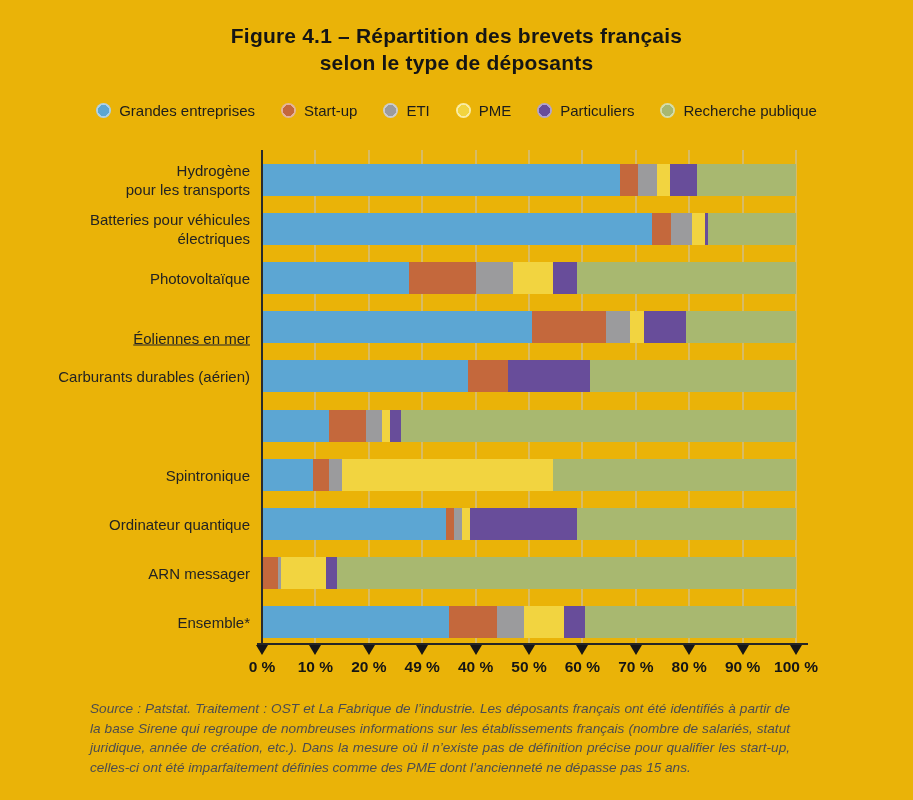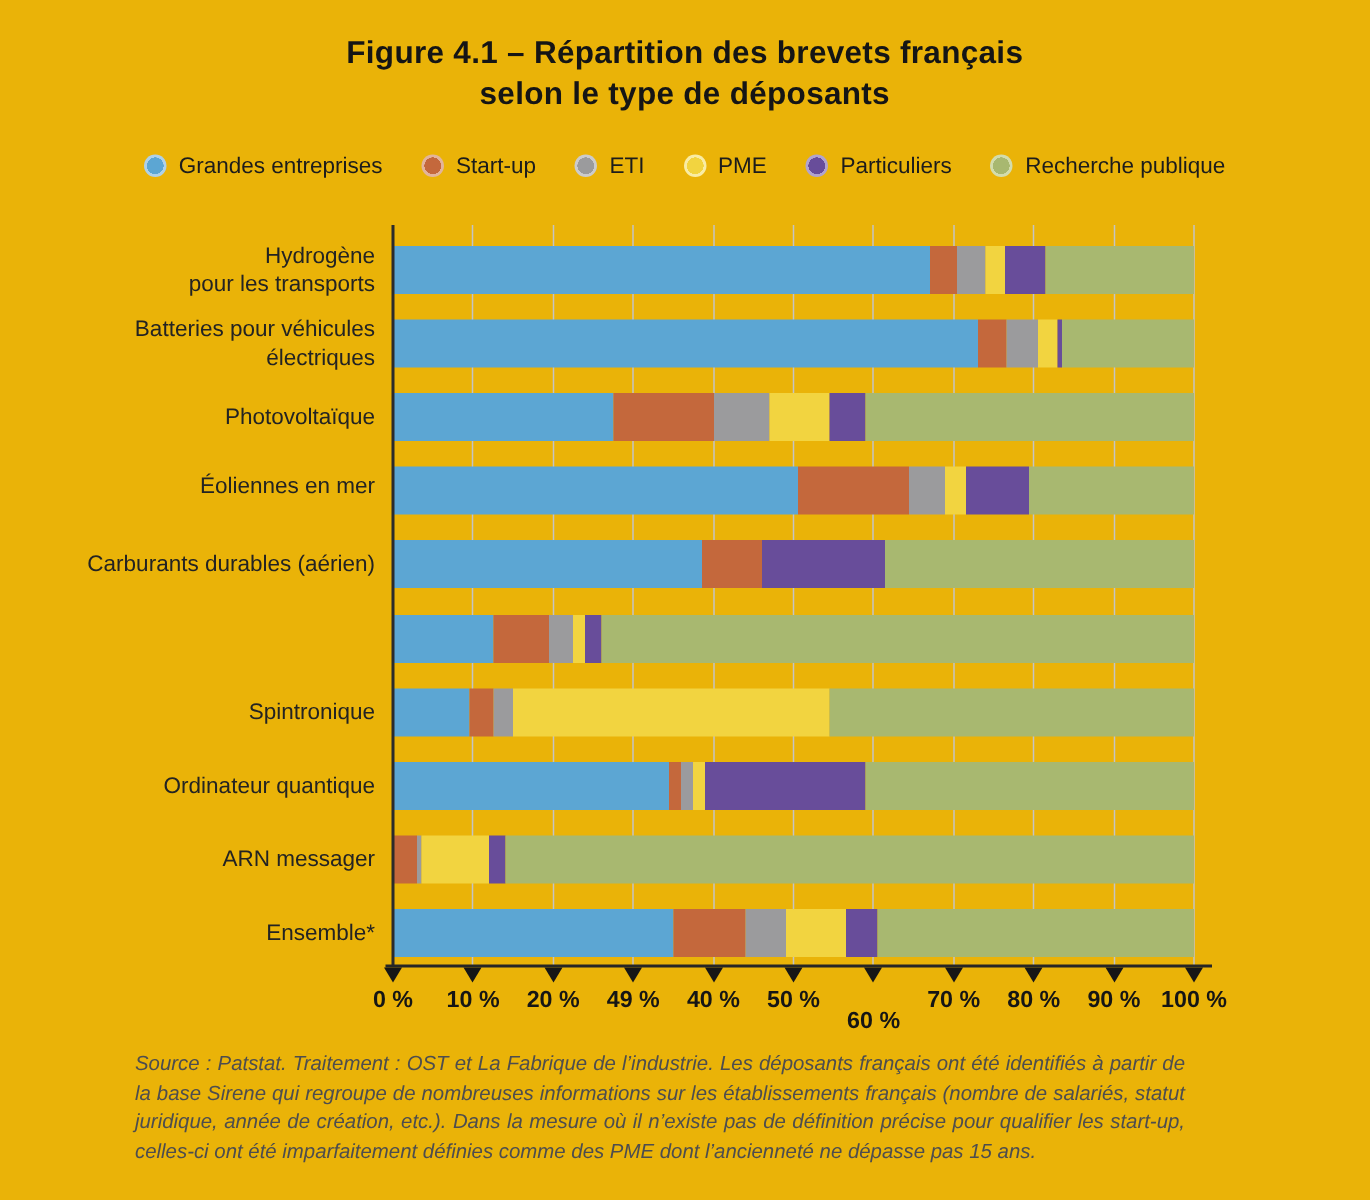--- a/index.html
+++ b/index.html
@@ -133,21 +133,21 @@
       </div>
     </div>
 
   <div class="chart">
     <div class="labels" id="labels">
         <div class="cat-label" style="top: 30px;">Hydrogène
 pour les transports</div>
         <div class="cat-label" style="top: 79.1px;">Batteries pour véhicules
 électriques</div>
         <div class="cat-label" style="top: 128.2px;">Photovoltaïque</div>
-        <div class="cat-label" style="top: 174px;">Éoliennes en mer</div>
+        <div class="cat-label" style="top: 188px; text-decoration: underline;">Éoliennes en mer</div>
         <div class="cat-label" style="top: 226.4px;">Carburants durables (aérien)</div>
         <div class="cat-label" style="top: 324.6px;">Spintronique</div>
         <div class="cat-label" style="top: 373.7px;">Ordinateur quantique</div>
         <div class="cat-label" style="top: 471.9px;">Ensemble*</div>
         <div class="cat-label" style="top: 422.8px;">ARN messager</div>
       </div>
     <div class="plot" id="plot">
       <div class="axis-line"></div>
     <div class="gridline axis-zero" style="left: 0%;"></div>
         <div class="tick-triangle" style="left: 0%;"></div>
@@ -162,21 +162,21 @@
         <div class="tick-triangle" style="left: 30%;"></div>
         <div class="tick-label" style="left: 30%;">49 %</div>
         <div class="gridline" style="left: 40%;"></div>
         <div class="tick-triangle" style="left: 40%;"></div>
         <div class="tick-label" style="left: 40%;">40 %</div>
         <div class="gridline" style="left: 50%;"></div>
         <div class="tick-triangle" style="left: 50%;"></div>
         <div class="tick-label" style="left: 50%;">50 %</div>
         <div class="gridline" style="left: 60%;"></div>
         <div class="tick-triangle" style="left: 60%;"></div>
-        <div class="tick-label" style="left: 60%; margin-top: 14px;">60 %</div>
+        <div class="tick-label" style="left: 60%;">60 %</div>
         <div class="gridline" style="left: 70%;"></div>
         <div class="tick-triangle" style="left: 70%;"></div>
         <div class="tick-label" style="left: 70%;">70 %</div>
         <div class="gridline" style="left: 80%;"></div>
         <div class="tick-triangle" style="left: 80%;"></div>
         <div class="tick-label" style="left: 80%;">80 %</div>
         <div class="gridline" style="left: 90%;"></div>
         <div class="tick-triangle" style="left: 90%;"></div>
         <div class="tick-label" style="left: 90%;">90 %</div>
         <div class="gridline" style="left: 100%;"></div>

